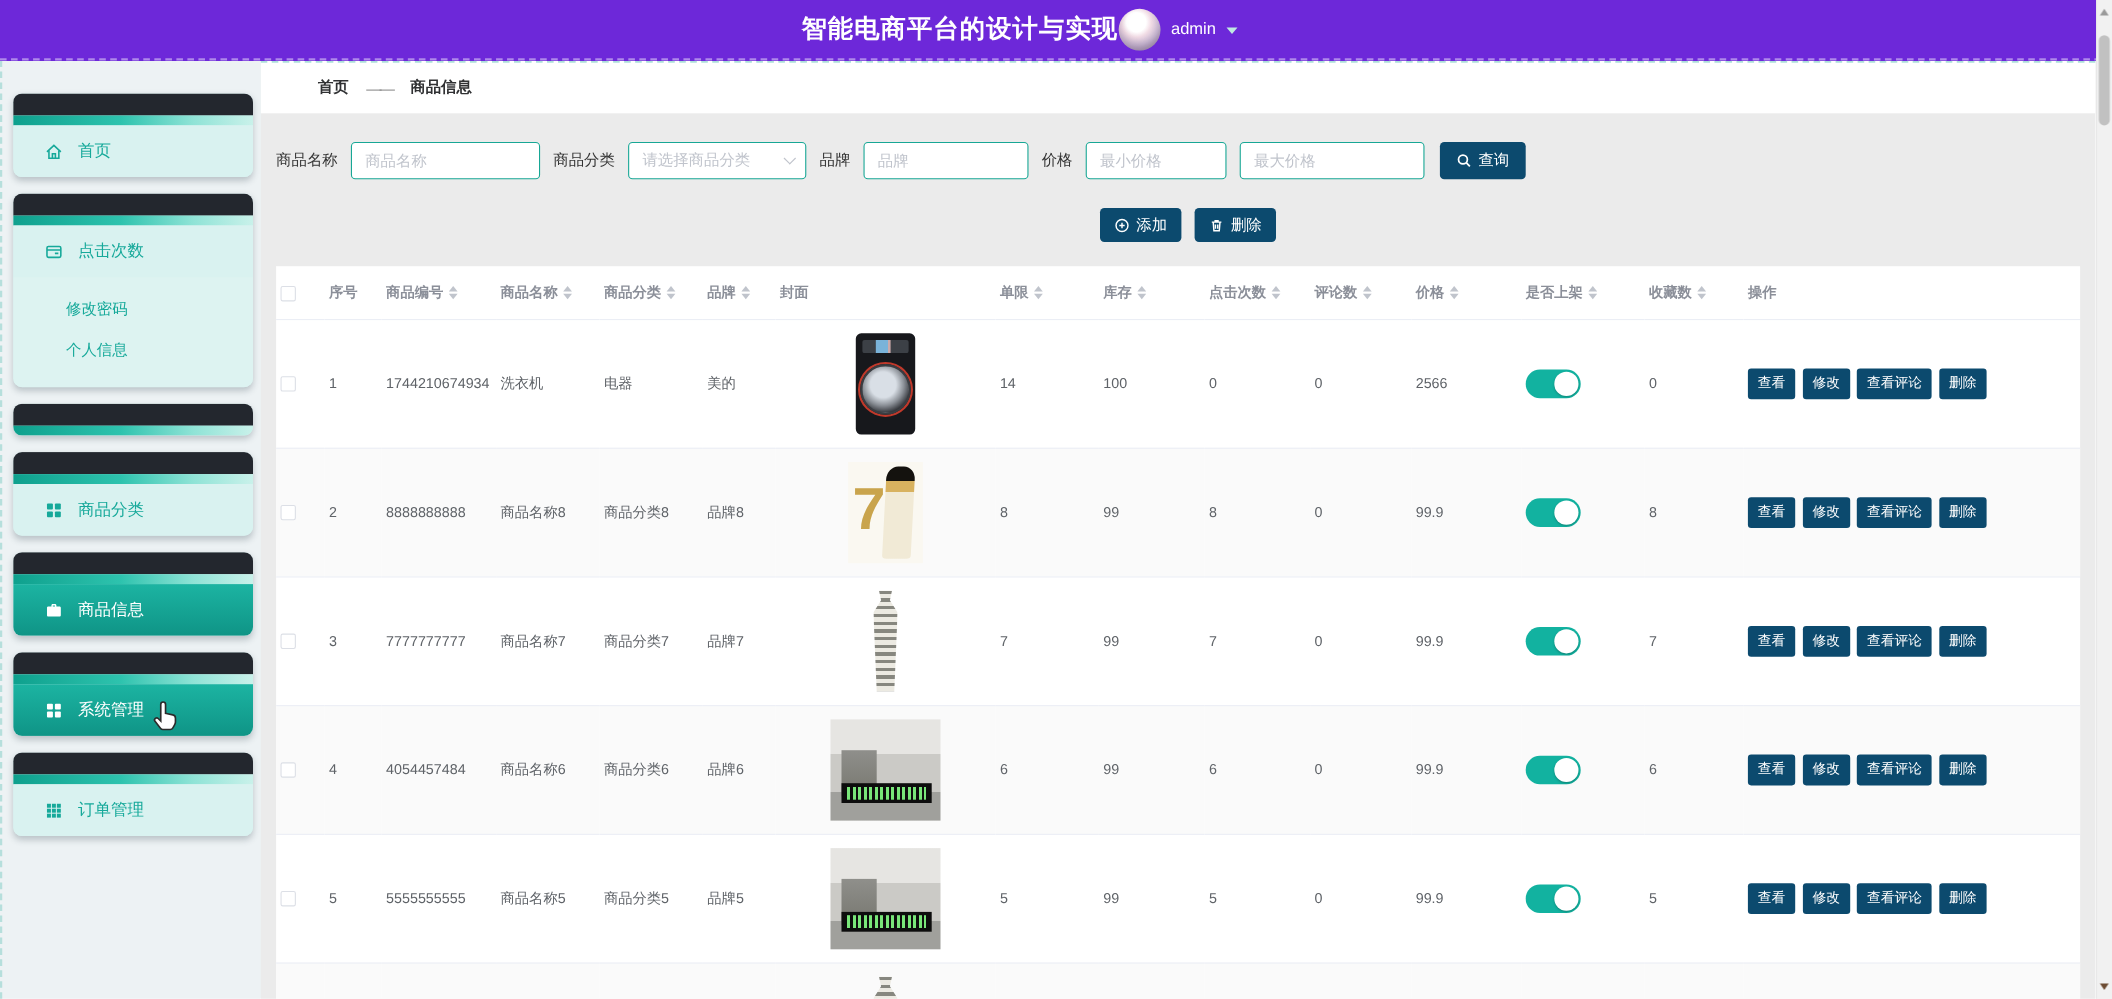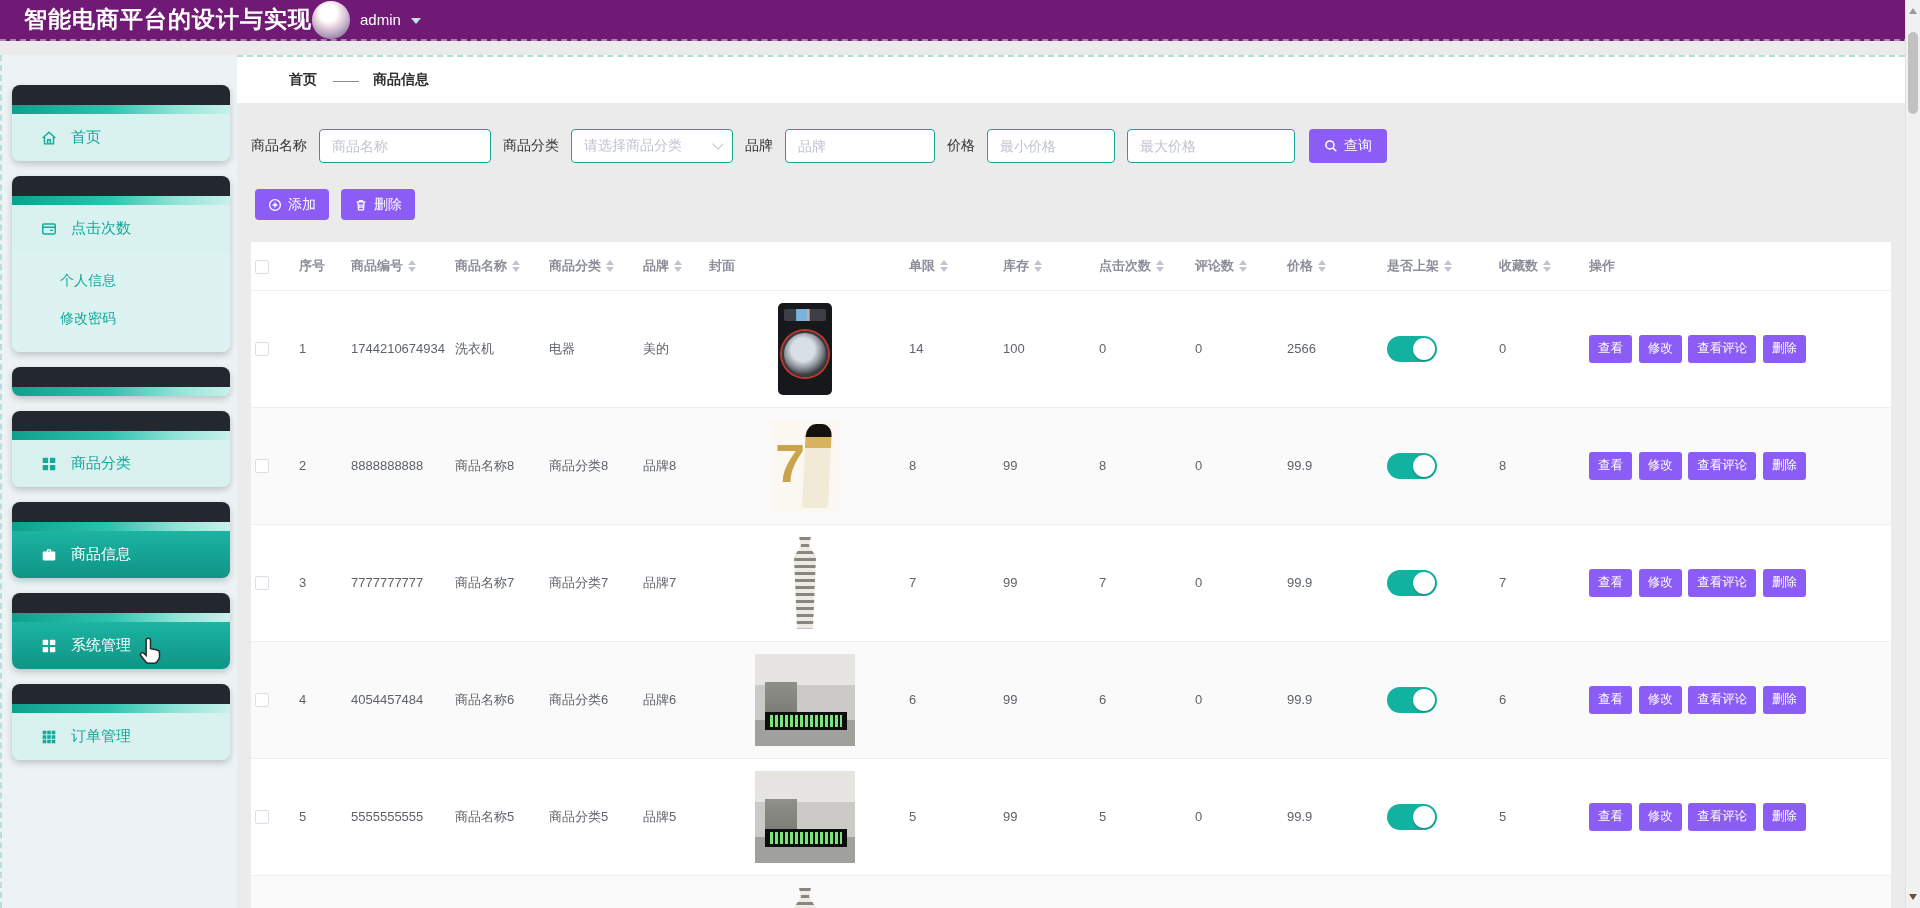--- a/index.html
+++ b/index.html
@@ -1,21 +1,21 @@
 <!DOCTYPE html>
 <html><head>
 <meta charset="utf-8">
 <style>
   * { margin:0; padding:0; box-sizing:border-box; }
   html,body { width:1920px; height:908px; overflow:hidden; background:#ebebeb;
     font-family:"Liberation Sans","DejaVu Sans",sans-serif; }
 
   
-  .topbar { position:fixed; top:0; left:0; right:0; height:41px; background:#701a75;
-    display:flex; align-items:center; justify-content:flex-start; z-index:30;
+  .topbar { position:fixed; top:0; left:0; right:0; height:55px; background:#6d28d9;
+    display:flex; align-items:center; justify-content:center; z-index:30;
     border-bottom:2px dashed rgba(255,255,255,.45); }
   .app-title { color:#fff; font-size:23px; font-weight:bold; padding-left:24px; letter-spacing:1px; }
   .user-area { display:flex; align-items:center; gap:10px; margin-right:90px; cursor:pointer; }
   .avatar { width:38px; height:38px; border-radius:50%;
     background:radial-gradient(circle at 42% 32%, #ffffff 0 26%, #f2dde6 40%, #cdbfd9 62%, #9a8fae 85%, #7d7494 100%);
     box-shadow:inset 0 -6px 8px rgba(120,90,120,.35); }
   .user-name { color:#fff; font-size:15px; }
   .user-caret { width:0; height:0; border-left:5px solid transparent; border-right:5px solid transparent;
     border-top:6px solid #bfe9e2; margin-top:2px; }
 
@@ -53,27 +53,27 @@
     padding:0 12px; font-size:14px; color:#333; outline:none;
     font-family:"Liberation Sans","DejaVu Sans",sans-serif; }
   .f-input::placeholder { color:#c0c4cc; }
   .w-name { width:172px; } .w-brand { width:150px; } .w-min { width:128px; } .w-max { width:168px; }
   .f-select { width:162px; height:34px; border:1px solid #17a795; border-radius:4px; background:#fff;
     display:flex; align-items:center; justify-content:space-between; padding:0 10px 0 12px; cursor:pointer; }
   .f-select .sel-text { font-size:14px; color:#c0c4cc; }
   .chev { width:8px; height:8px; border-right:1.6px solid #c0c4cc; border-bottom:1.6px solid #c0c4cc;
     transform:rotate(45deg); margin-top:-4px; }
   .btn { display:inline-flex; align-items:center; justify-content:center; gap:6px; border:none;
-    background:#8b5cf6; color:#fff; border-radius:4px; cursor:pointer; font-size:14px;
+    background:#0c4a6e; color:#fff; border-radius:4px; cursor:pointer; font-size:14px;
     font-family:Liberation Sans, sans-serif; }
   .btn svg { width:14px; height:14px; }
   .search-btn { height:34px; padding:0 15px; margin-left:2px; }
 
   
-  .toolbar { display:flex; gap:12px; margin:26px 0 0 18px; }
+  .toolbar { display:flex; gap:12px; margin:26px 0 0 18px;justify-content:center; }
   .tool-btn { height:31px; padding:0 13px; }
 
   
   .table-card { margin:22px 14px 0 14px; background:#fff; }
   table { width:100%; border-collapse:collapse; table-layout:fixed; }
   thead th { height:48px; font-size:13px; color:#8b8f99; font-weight:bold; text-align:left;
     border-bottom:1px solid #ebeef5; padding:2px 4px; white-space:nowrap; }
   tbody td { font-size:13px; color:#5f6368; border-bottom:1px solid #ebeef5;
     padding:12px 4px; vertical-align:middle; word-wrap:break-word; }
   tbody tr:nth-child(even) { background:#fafafa; }
@@ -165,22 +165,22 @@
       <span class="nav-icon">
         <svg viewBox="0 0 20 20" fill="none" stroke="currentColor" stroke-width="1.6">
             <rect x="3" y="4.5" width="14" height="11" rx="1.5"></rect>
             <path d="M3 8 h14"></path>
             <path d="M11 11.5 h3.5"></path>
           </svg>
       </span>
       <span>点击次数</span>
     </div>
     <div class="submenu">
+      <div class="submenu-item">修改密码</div>
       <div class="submenu-item">个人信息</div>
-      <div class="submenu-item">修改密码</div>
     </div>
   </div>
 
   <div class="nav-card">
     <div class="cap"></div>
     <div class="stripe"></div>
   </div>
 
   <div class="nav-card">
     <div class="cap"></div>

